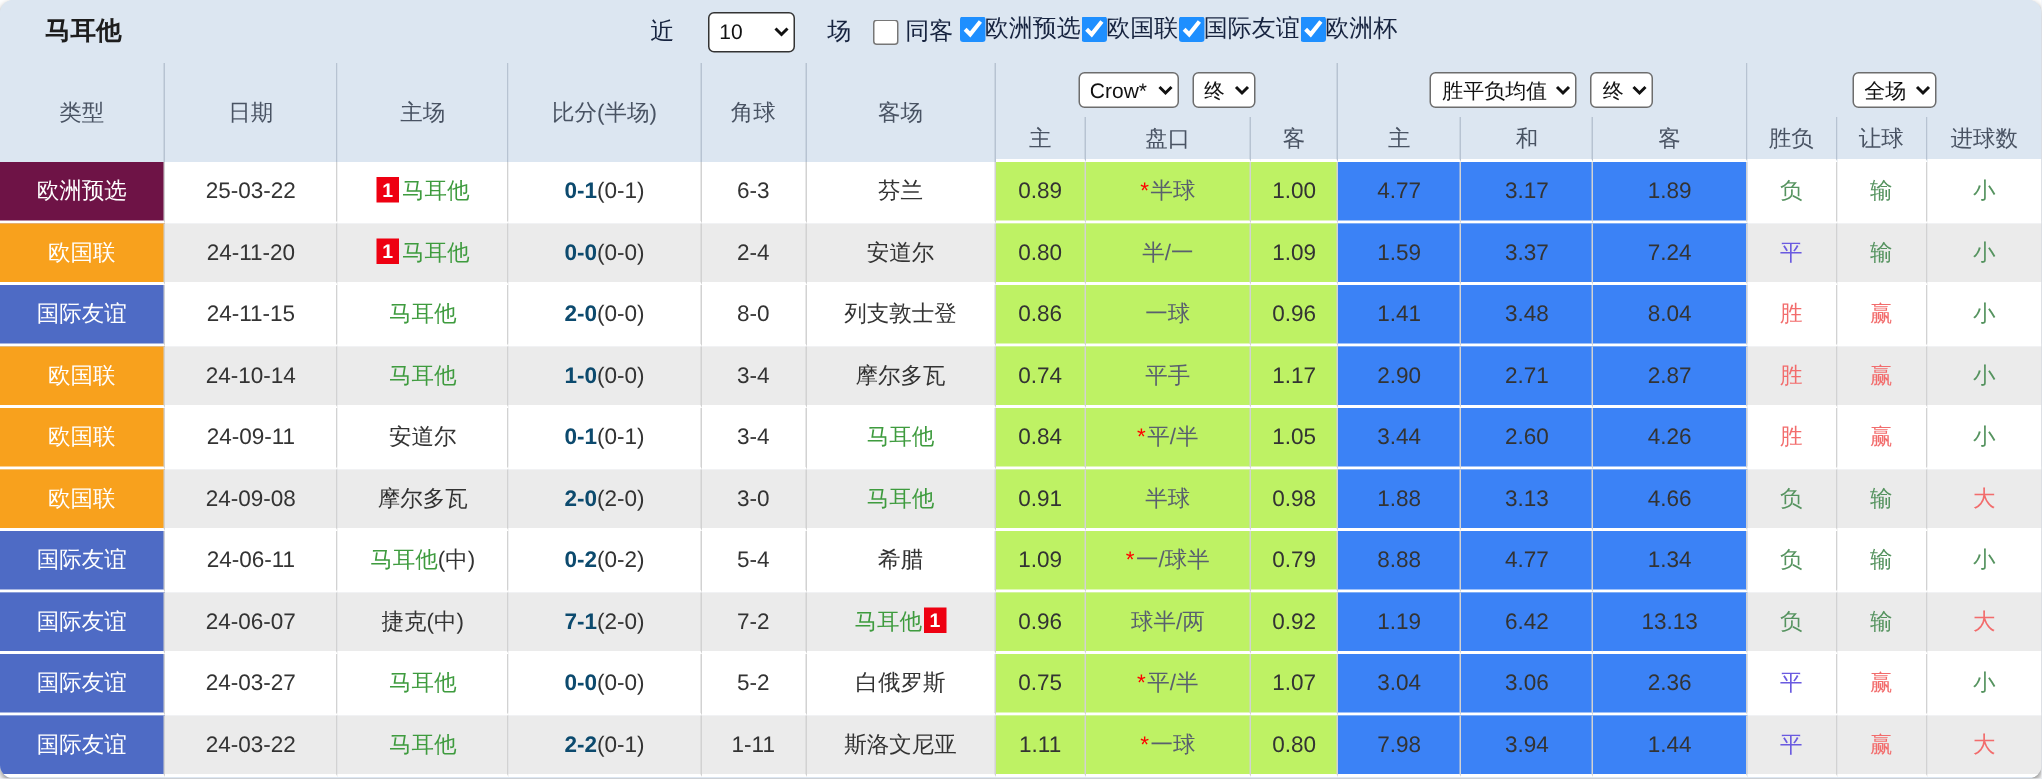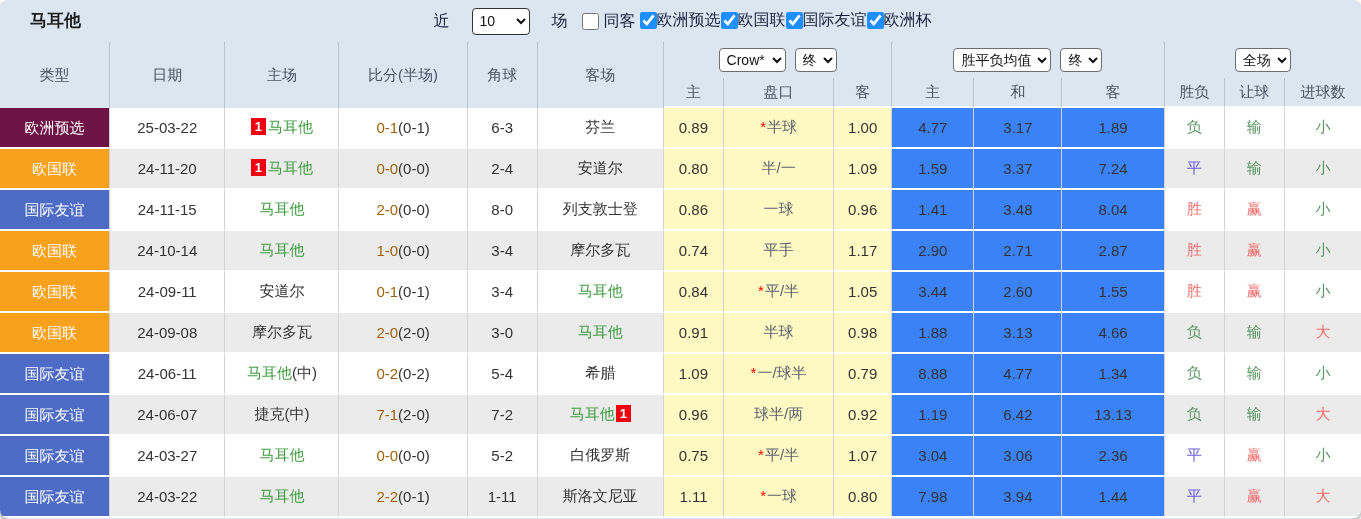--- a/index.html
+++ b/index.html
@@ -29,33 +29,33 @@
   thead tr.sel-row th { height:36px; border-bottom:0; }
   thead tr.sub-row th { height:30px; }
   th.last, td.last { border-right:0; }
   th.main { border-bottom:2px solid #fff; }
   .grp-selects { display:flex; justify-content:center; align-items:center; gap:9px; }
   td {
     height:41px; text-align:center; vertical-align:middle; font-size:15px; color:#333;
     background:#fff; border-right:1px solid #d2d2d2; border-bottom:2px solid #fff;
   }
   tr.striped td { background:#ebebeb; }
-  tbody td.c-asian { background:#fef9c3; }
+  tbody td.c-asian { background:#bef264; }
   tbody td.c-euro  { background:#3b82f6; }
   td.c-type { padding:0; border-right:1px solid #d2d2d2; color:#fff; font-size:15px; }
   td.c-type span { display:block; line-height:39px; }
   .malta { color:#3e9b3e; }
   .team-name { cursor:pointer; }
   .badge {
     display:inline-block; background:#ee0011; color:#fff; font-weight:bold;
     font-size:13px; line-height:17px; padding:0 4px; vertical-align:1px;
   }
   .home-badge { margin-right:2px; }
   .away-badge { margin-left:1px; }
-  .sc-full { color:#a16207; }
+  .sc-full { color:#0c4a6e;font-weight:bold; }
   .sc-half { color:#333; }
   .hc-star { color:#ff0000; margin-right:1px; }
   .c-hc { color:#59606e; }
   .res-red   { color:#f26c6c; }
   .res-green { color:#55935f; }
   .res-blue  { color:#6a5ae0; }
 </style>
 </head>
 <body>
 
@@ -227,21 +227,21 @@
     <td class="c-date">24-09-11</td>
     <td class="c-home"><span class="home-name team-name">安道尔</span></td>
     <td class="c-score"><span class="sc-full">0-1</span><span class="sc-half">(0-1)</span></td>
     <td class="c-corner">3-4</td>
     <td class="c-away"><span class="away-name team-name malta">马耳他</span></td>
     <td class="c-asian ah-home">0.84</td>
     <td class="c-asian c-hc"><span class="hc-star">*</span><span class="hc-text">平/半</span></td>
     <td class="c-asian ah-away">1.05</td>
     <td class="c-euro eu-home">3.44</td>
     <td class="c-euro eu-draw">2.60</td>
-    <td class="c-euro eu-away">1.55</td>
+    <td class="c-euro eu-away">4.26</td>
     <td class="c-res"><span class="res-red">胜</span></td>
     <td class="c-res"><span class="res-red">赢</span></td>
     <td class="c-res last"><span class="res-green">小</span></td>
   </tr>
         <tr class="striped">
     <td class="c-type" style="background: rgb(248, 161, 29);">
             <span>欧国联</span>
           </td>
     <td class="c-date">24-09-08</td>
     <td class="c-home"><span class="home-name team-name">摩尔多瓦</span></td>

